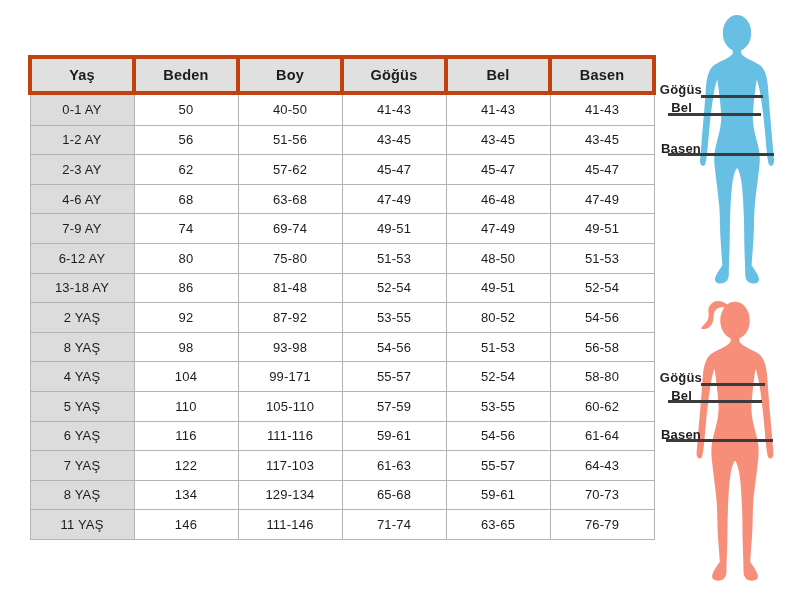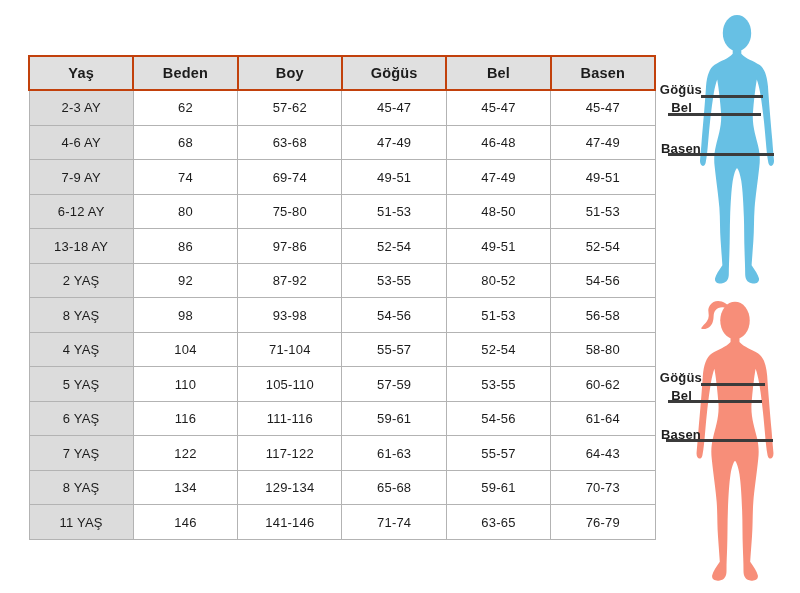--- a/index.html
+++ b/index.html
@@ -6,21 +6,21 @@
   .stage{
     position:relative;width:800px;height:593px;background:#ffffff;overflow:hidden;
     font-family:"Liberation Sans", sans-serif;color:#1c1c1c;
   }
   
   table.size-table{
     position:absolute;left:28px;top:55px;width:628px;height:485px;
     border-collapse:collapse;table-layout:fixed;
   }
   table.size-table th{
-    background:#e0e0e0;border:2px solid #c2410c;height:30px;
+    background:#e0e0e0;border:4px solid #c2410c;height:30px;
     font-size:14.5px;font-weight:bold;text-align:center;letter-spacing:.2px;
   }
   table.size-table td{
     background:#ffffff;border:1px solid #b3b3b3;text-align:center;
     font-size:13px;letter-spacing:.2px;vertical-align:middle;
   }
   table.size-table td.age{background:#dcdcdc;}
   
   .fig{position:absolute;}
   .fig-top{left:694px;top:12px;width:86px;height:276px;}
@@ -57,20 +57,36 @@
           <th>Yaş</th>
           <th>Beden</th>
           <th>Boy</th>
           <th>Göğüs</th>
           <th>Bel</th>
           <th>Basen</th>
         </tr>
     </thead>
     <tbody id="table-body">
         <tr>
+          <td class="age">0-1 AY</td>
+          <td>50</td>
+          <td>40-50</td>
+          <td>41-43</td>
+          <td>41-43</td>
+          <td>41-43</td>
+        </tr>
+        <tr>
+          <td class="age">1-2 AY</td>
+          <td>56</td>
+          <td>51-56</td>
+          <td>43-45</td>
+          <td>43-45</td>
+          <td>43-45</td>
+        </tr>
+        <tr>
           <td class="age">2-3 AY</td>
           <td>62</td>
           <td>57-62</td>
           <td>45-47</td>
           <td>45-47</td>
           <td>45-47</td>
         </tr>
         <tr>
           <td class="age">4-6 AY</td>
           <td>68</td>
@@ -91,21 +107,21 @@
           <td class="age">6-12 AY</td>
           <td>80</td>
           <td>75-80</td>
           <td>51-53</td>
           <td>48-50</td>
           <td>51-53</td>
         </tr>
         <tr>
           <td class="age">13-18 AY</td>
           <td>86</td>
-          <td>97-86</td>
+          <td>81-48</td>
           <td>52-54</td>
           <td>49-51</td>
           <td>52-54</td>
         </tr>
         <tr>
           <td class="age">2 YAŞ</td>
           <td>92</td>
           <td>87-92</td>
           <td>53-55</td>
           <td>80-52</td>
@@ -115,21 +131,21 @@
           <td class="age">8 YAŞ</td>
           <td>98</td>
           <td>93-98</td>
           <td>54-56</td>
           <td>51-53</td>
           <td>56-58</td>
         </tr>
         <tr>
           <td class="age">4 YAŞ</td>
           <td>104</td>
-          <td>71-104</td>
+          <td>99-171</td>
           <td>55-57</td>
           <td>52-54</td>
           <td>58-80</td>
         </tr>
         <tr>
           <td class="age">5 YAŞ</td>
           <td>110</td>
           <td>105-110</td>
           <td>57-59</td>
           <td>53-55</td>
@@ -139,37 +155,37 @@
           <td class="age">6 YAŞ</td>
           <td>116</td>
           <td>111-116</td>
           <td>59-61</td>
           <td>54-56</td>
           <td>61-64</td>
         </tr>
         <tr>
           <td class="age">7 YAŞ</td>
           <td>122</td>
-          <td>117-122</td>
+          <td>117-103</td>
           <td>61-63</td>
           <td>55-57</td>
           <td>64-43</td>
         </tr>
         <tr>
           <td class="age">8 YAŞ</td>
           <td>134</td>
           <td>129-134</td>
           <td>65-68</td>
           <td>59-61</td>
           <td>70-73</td>
         </tr>
         <tr>
           <td class="age">11 YAŞ</td>
           <td>146</td>
-          <td>141-146</td>
+          <td>111-146</td>
           <td>71-74</td>
           <td>63-65</td>
           <td>76-79</td>
         </tr>
       </tbody>
   </table>
 
   <svg class="fig fig-top" viewBox="0 0 100 320" aria-hidden="true">
     <ellipse cx="50" cy="24" rx="16.5" ry="21" fill="#67c0e4"></ellipse>
     <path d="M45,38 L45,48

